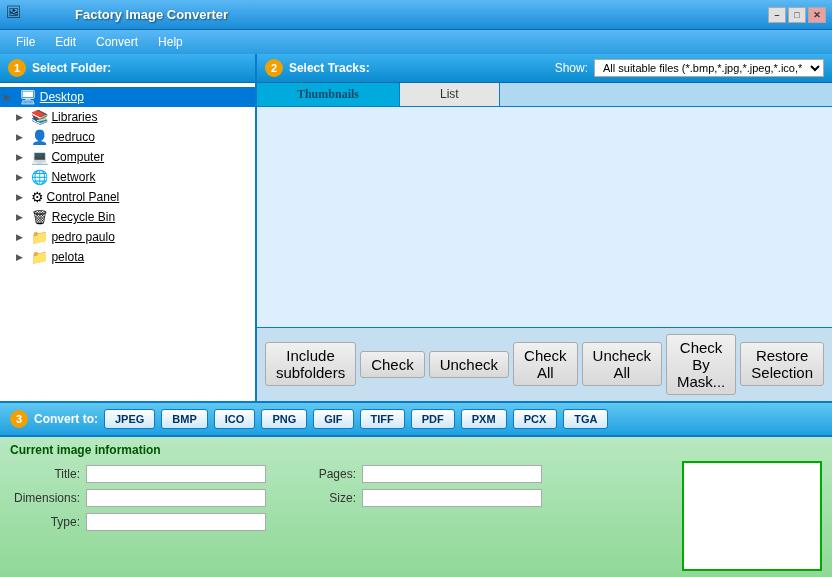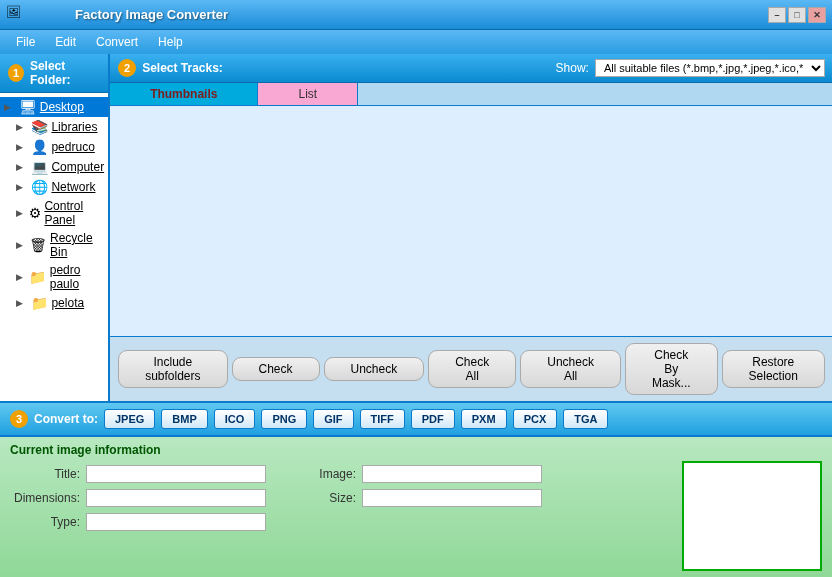--- a/index.html
+++ b/index.html
@@ -174,25 +174,26 @@
       border-bottom: 1px solid #0a7acc;
     }
     .tab {
       padding: 4px 40px;
       cursor: pointer;
       font-size: 12px;
       border-right: 1px solid #0a7acc;
     }
     .tab.active {
       background: #00aadd;
-      color: #7f1d1d;
-      font-weight: bold;
+      color: #0c4a6e;
+      font-weight: bold;
+      font-family: Liberation Serif, serif;
     }
     .tab.inactive {
-      background: #f9a8d4;
+      background: #e5e5e5;
       color: #333;
       text-align: right;
     }
 
     
     .track-content {
       flex: 1;
       background: #ddeeff;
       overflow-y: auto;
     }
@@ -200,26 +201,26 @@
     
     .track-buttons {
       display: flex;
       gap: 4px;
       padding: 6px 8px;
       background: #c5dff0;
       border-top: 1px solid #0a7acc;
       align-items: center;
     }
     .track-btn {
-      padding: 4px 26px;
+      padding: 4px 10px;
       background: linear-gradient(to bottom, #f0f0f0, #d8d8d8);
       border: 1px solid #aaa;
       cursor: pointer;
-      font-size: 12px;
-      border-radius: 9px;
+      font-size: 15px;
+      border-radius: 3px;
       text-align: center;
     }
 
     
     .convert-section {
       height: 40px;
       background: linear-gradient(to bottom, #60c8f0 0%, #20a0e0 100%);
       display: flex;
       align-items: center;
       padding: 0 10px;
@@ -448,21 +449,21 @@
             <input class="info-input" type="text" value="" style="">
           </div>
           <div class="info-row">
             <span class="info-row-label">Type:</span>
             <input class="info-input" type="text" value="" style="">
           </div>
         </div>
 
         <div class="info-right">
           <div class="info-row">
-            <span class="info-row-label">Image:</span>
+            <span class="info-row-label">Pages:</span>
             <input class="info-input" type="text" value="" style="">
           </div>
           <div class="info-row">
             <span class="info-row-label">Size:</span>
             <input class="info-input" type="text" value="" style="">
           </div>
         </div>
       </div>
 
       <div class="preview-box"></div>

